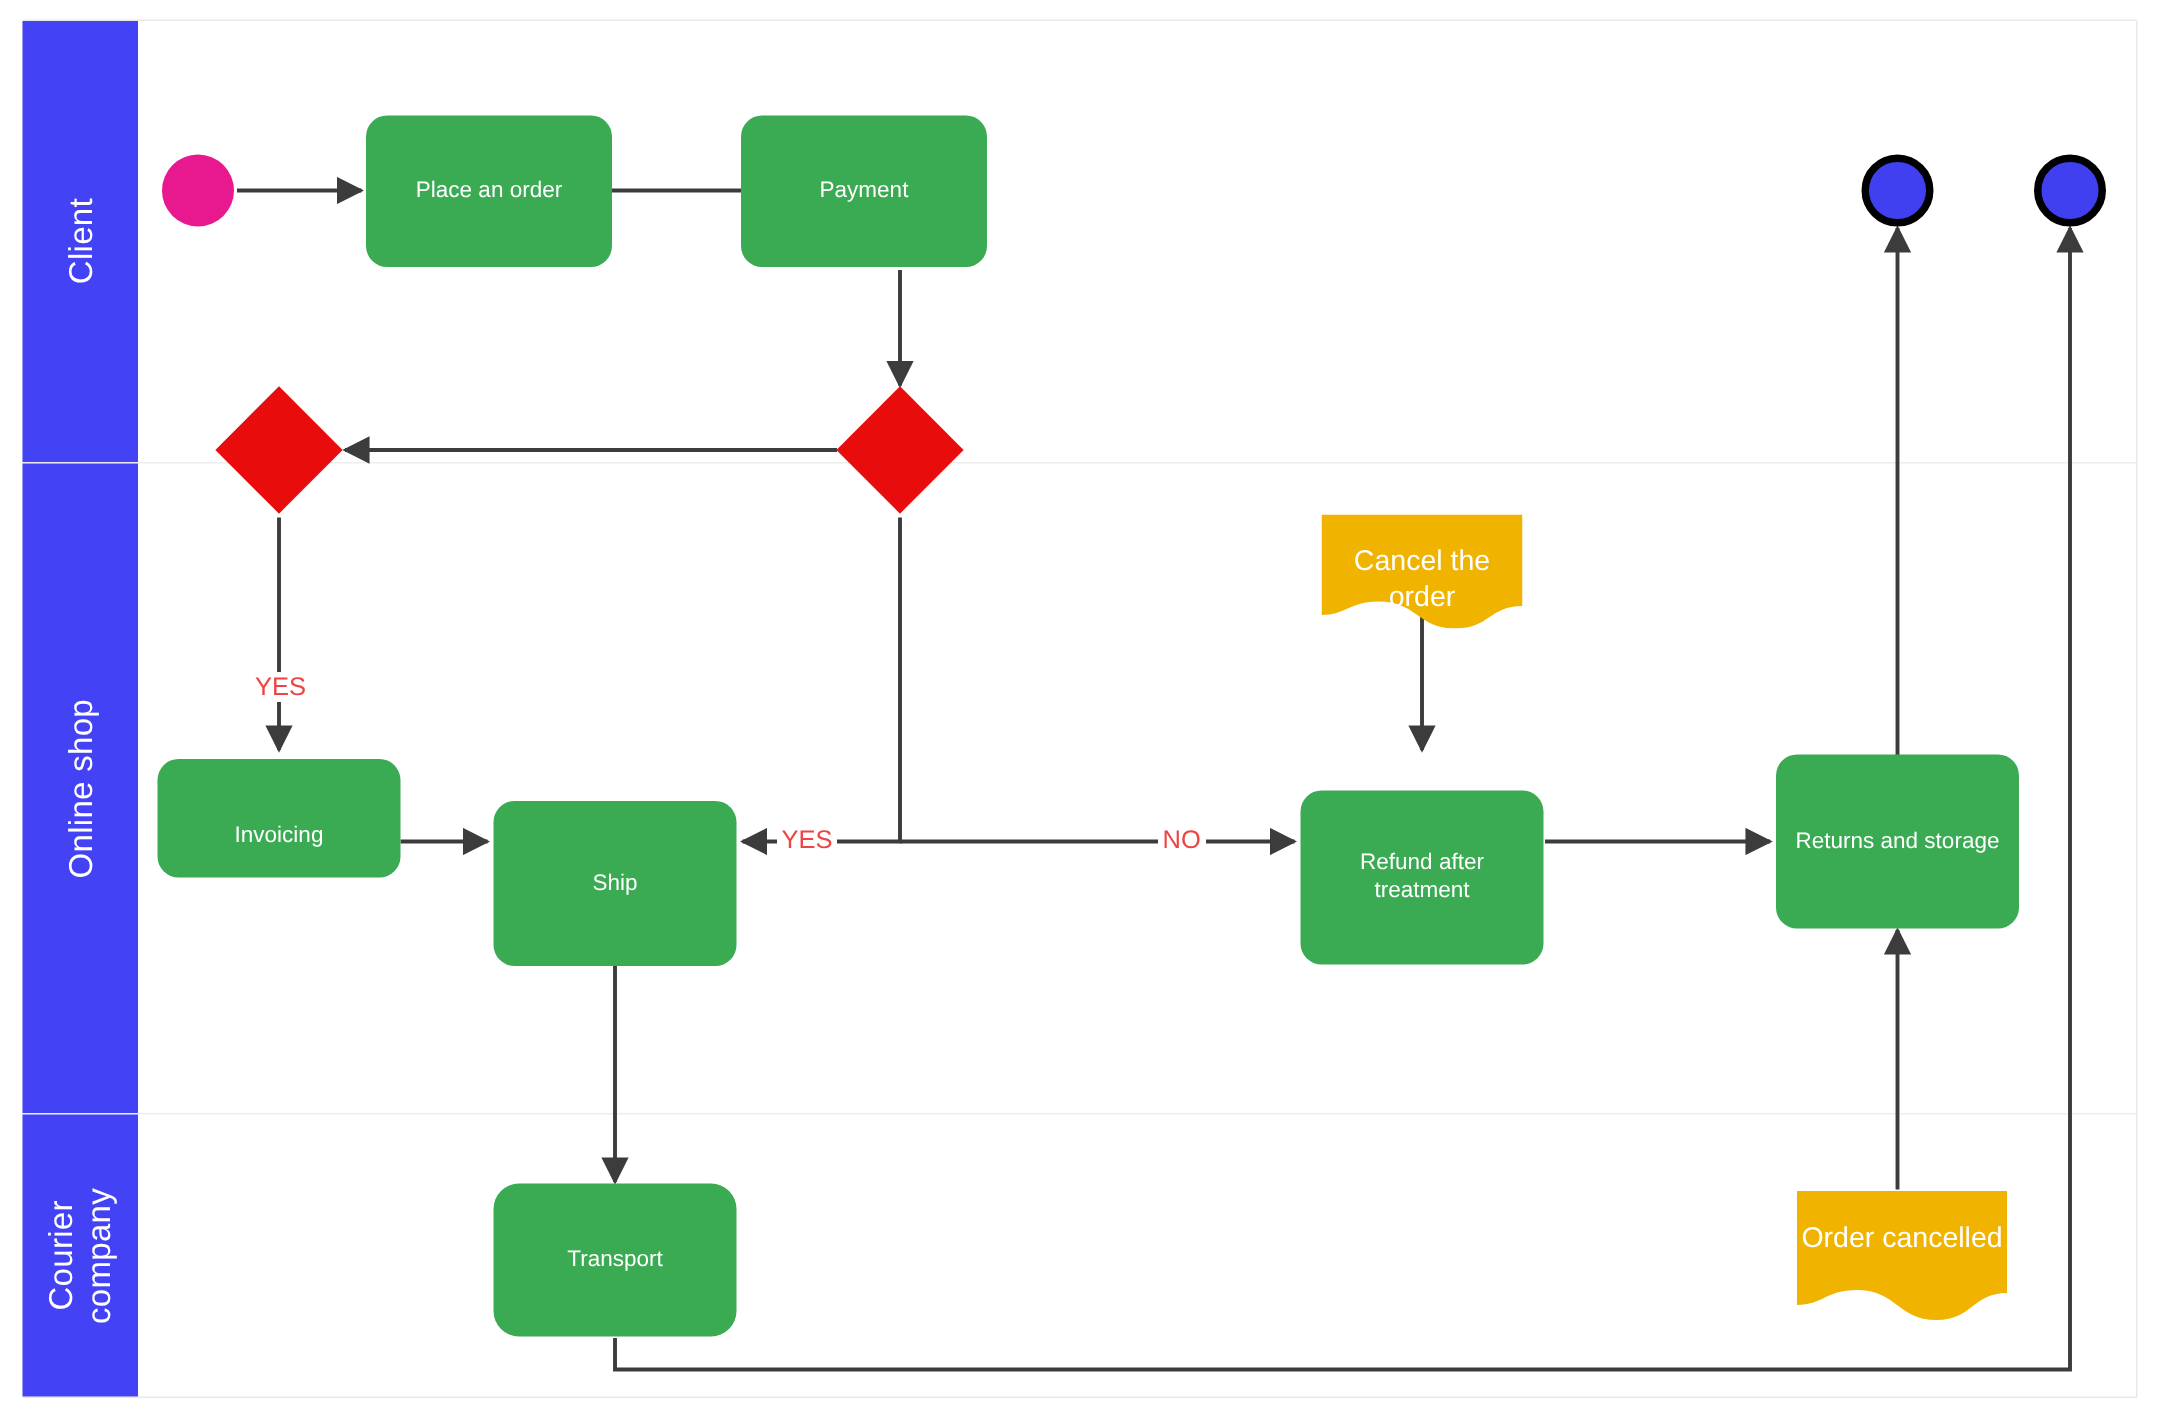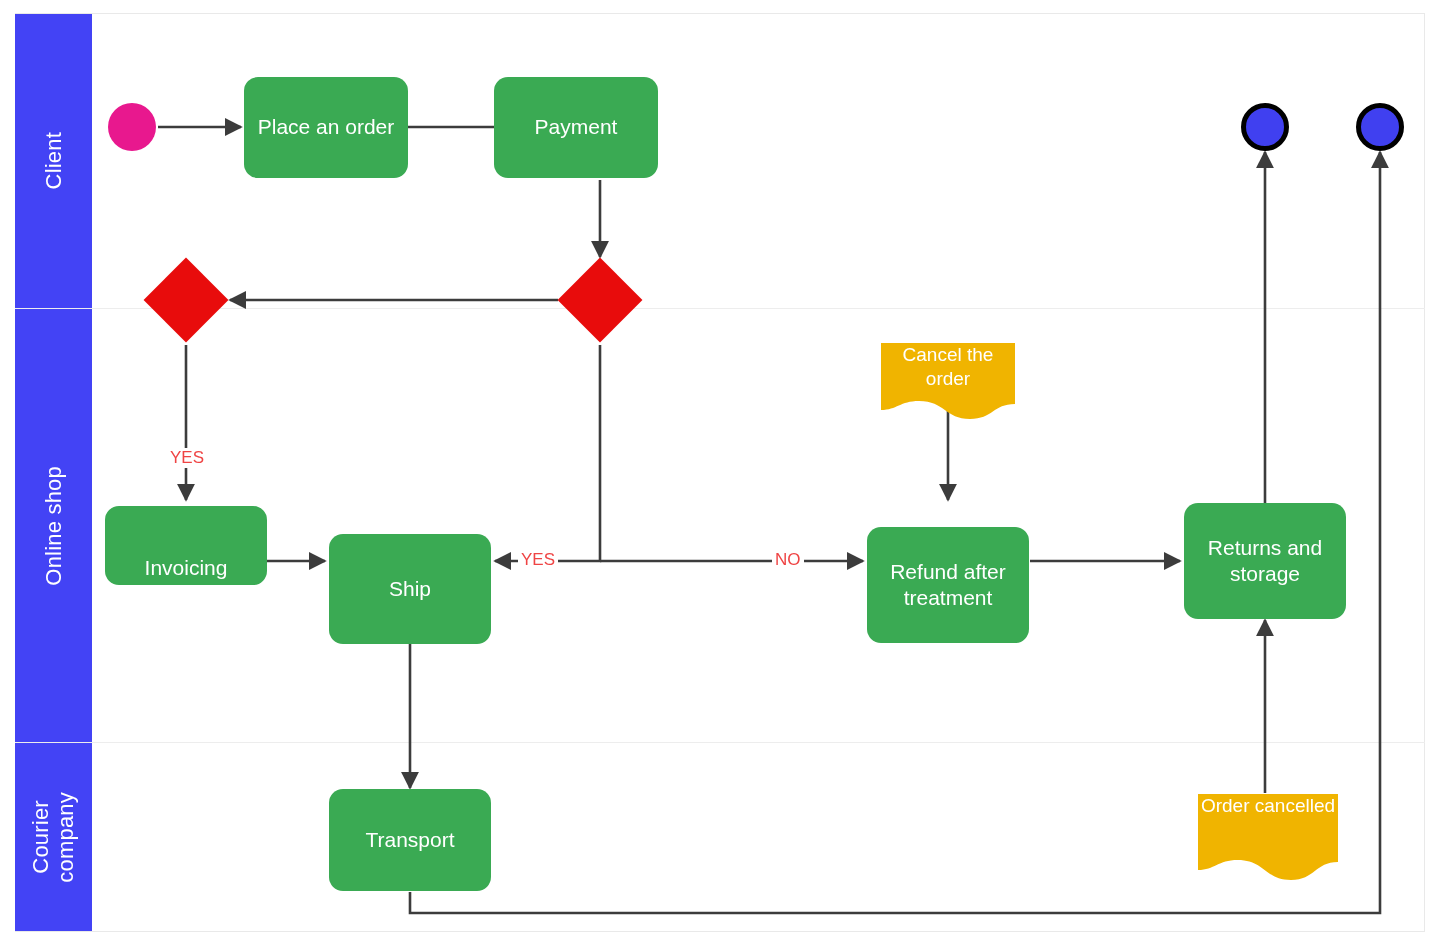--- a/index.html
+++ b/index.html
@@ -62,44 +62,44 @@
     box-sizing:border-box;
     display:flex;
     align-items:center;
     justify-content:center;
     text-align:center;
   }
   .task{
     background:#3aaa53;
     border-radius:14px;
     color:#ffffff;
-    font-size:21px;
+    font-size:15px;
     line-height:1.25;
-    padding:4px 10px;
+    padding:18px 10px;
   }
   .start-event{
     background:#e8188e;
     border-radius:50%;
   }
   .end-event{
     background:#4040f0;
     border:5px solid #000000;
     border-radius:50%;
   }
   .gateway{
     background:#e80c0c;
     transform:rotate(45deg);
   }
   
   .note{
     color:#ffffff;
     font-size:19px;
     line-height:1.25;
     align-items:flex-start;
-    padding-top:0;
+    padding-top:20px;
   }
   .note .note-bg{
     position:absolute;
     left:0;top:0;width:100%;height:100%;
     z-index:0;
   }
   .note .note-text{
     position:relative;
     z-index:1;
     width:100%;
@@ -192,21 +192,21 @@
   </div>
 
   <div class="node task" style="left:105px;top:506px;width:162px;height:79px;align-items:flex-end;">
     <span>Invoicing</span>
   </div>
 
   <div class="node task" style="left:329px;top:506px;width:162px;height:110px;margin-top:28px;">
     <span>Ship</span>
   </div>
 
-  <div class="node task" style="left:329px;top:789px;width:162px;height:102px;">
+  <div class="node task" style="left:329px;top:789px;width:162px;height:102px;border-radius:17px;">
     <span>Transport</span>
   </div>
 
   <div class="node task" style="left:867px;top:503px;width:162px;height:116px;margin-top:24px;">
     <span>Refund after treatment</span>
   </div>
 
   <div class="node task" style="left:1184px;top:503px;width:162px;height:116px;">
     <span>Returns and storage</span>
   </div>

